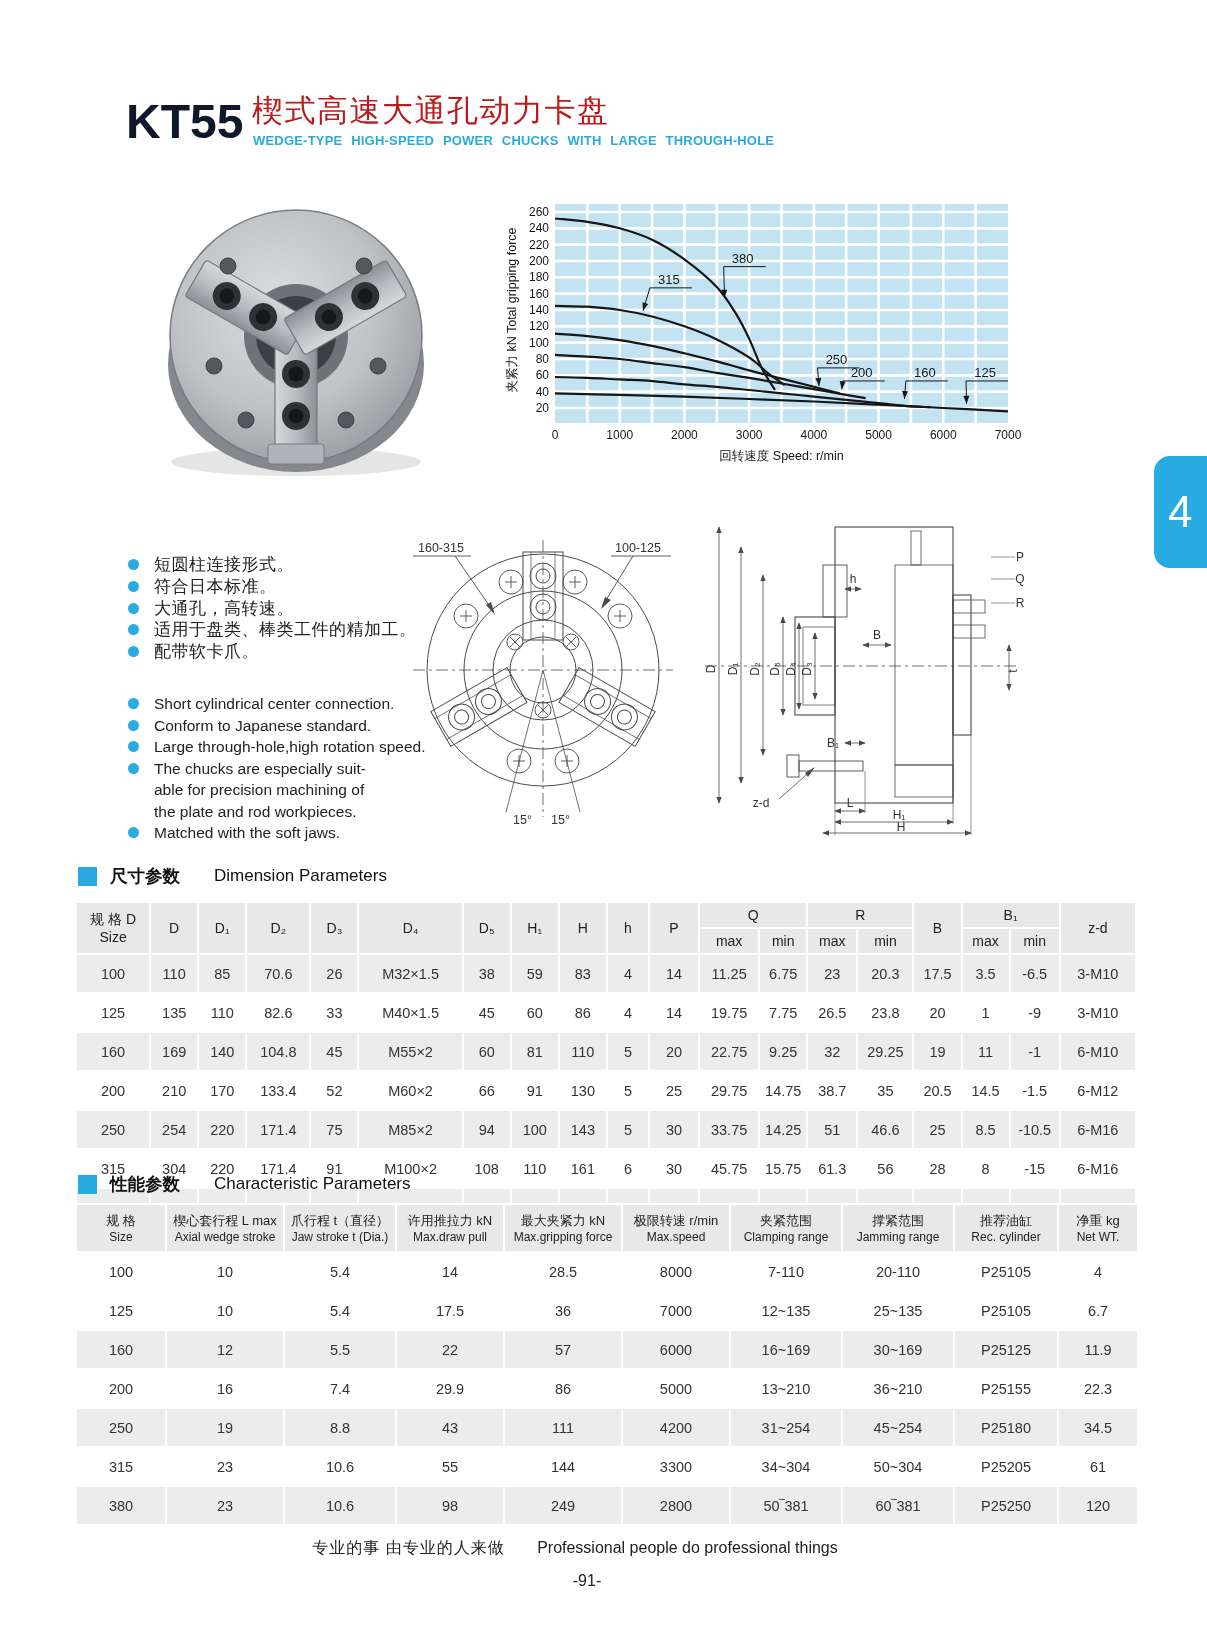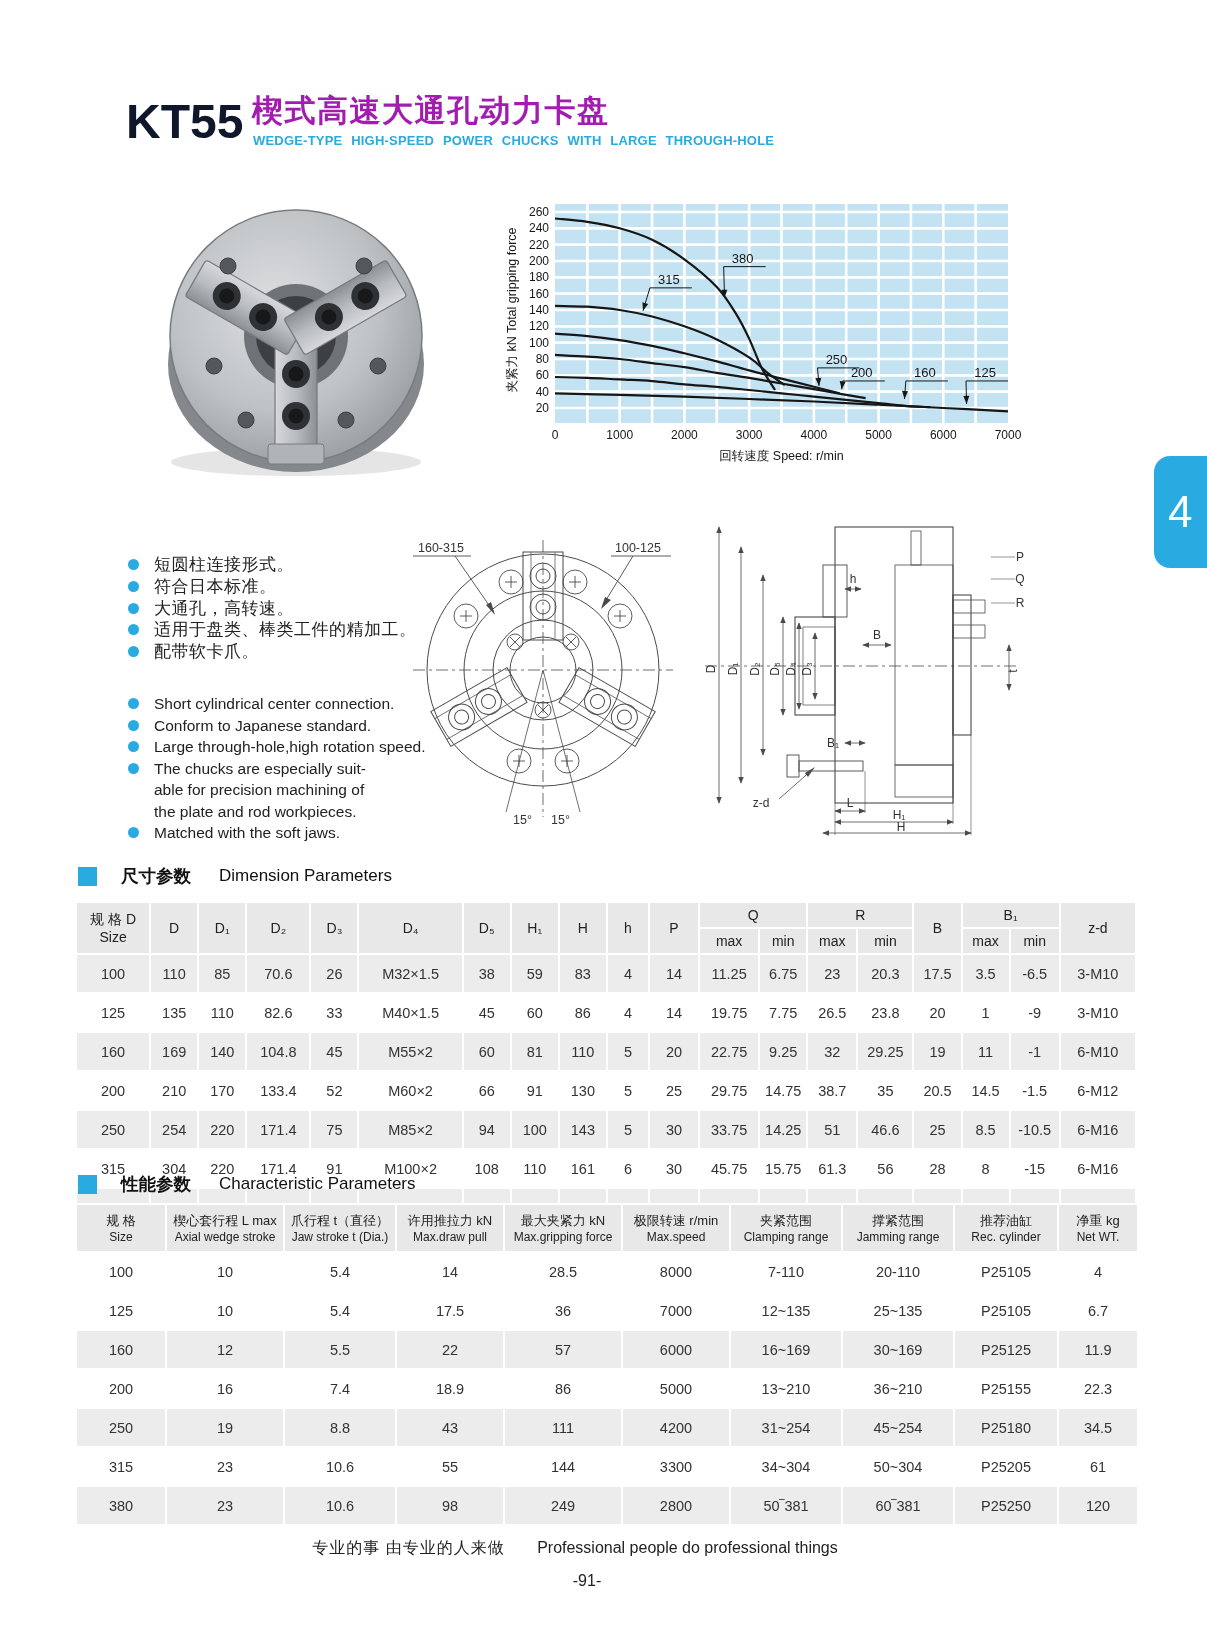--- a/index.html
+++ b/index.html
@@ -1,38 +1,38 @@
 <!DOCTYPE html>
 <html><head>
 <meta charset="utf-8">
 <style>
   html,body{margin:0;padding:0;background:#e9e9e9;}
   .page{position:relative;width:1207px;height:1649px;background:#ffffff;overflow:hidden;
         font-family:"Liberation Sans","DejaVu Sans",sans-serif;color:#222;}
   .abs{position:absolute;}
   
   .brand{left:126px;top:94px;font-size:48px;font-weight:bold;color:#0f172a;letter-spacing:0px;}
-  .title-zh{left:252px;top:90px;font-size:31px;font-weight:bold;color:#a21caf;letter-spacing:1.5px;}
+  .title-zh{left:252px;top:90px;font-size:31px;font-weight:normal;color:#b91c1c;letter-spacing:1.5px;}
   .title-en{left:253px;top:133px;font-size:13px;color:#29abe2;word-spacing:5px;letter-spacing:0.2px;font-weight:bold;}
   
   .side-tab{left:1154px;top:456px;width:70px;height:112px;background:#29abe2;border-radius:16px 0 0 16px;
             display:flex;align-items:center;color:#fff;font-size:44px;padding-left:14px;box-sizing:border-box;}
   
   .feat{left:128px;width:340px;list-style:none;margin:0;padding:0;}
   .feat-zh{top:554px;}
   .feat-en{top:693px;}
   .feat li{position:relative;padding-left:26px;}
   .feat-zh li{font-size:17px;line-height:21.8px;letter-spacing:0.5px;}
   .feat-en li{font-size:15.5px;line-height:21.5px;}
   .dot{position:absolute;left:0;top:5px;width:11px;height:11px;border-radius:50%;background:#29abe2;}
   
-  .sec-head{display:flex;align-items:center;gap:24px;}
+  .sec-head{display:flex;align-items:center;gap:13px;}
   .sec-sq{width:19px;height:19px;background:#29abe2;}
   .sec-zh{font-size:17.5px;font-weight:bold;color:#111;}
-  .sec-en{font-size:17px;color:#111;margin-left:4px;}
+  .sec-en{font-size:17px;color:#111;margin-left:21px;}
   
   table{border-collapse:collapse;table-layout:fixed;}
   th,td{border:2px solid #ffffff;text-align:center;white-space:nowrap;overflow:hidden;padding:0;}
   .dim-table th{background:#e8e8e8;font-weight:normal;font-size:14px;color:#222;height:24px;}
   .dim-table td{font-size:14.5px;color:#333;height:37px;background:#ffffff;}
   .char-table th{background:#e8e8e8;font-weight:normal;color:#222;padding:7px 1px;}
   .char-table td{font-size:14.5px;color:#333;height:37px;background:#ffffff;}
   .char-th-zh{font-size:13px;}
   .char-th-en{font-size:12px;}
   tr.alt td{background:#ececec;}
@@ -631,21 +631,21 @@
           <td>6000</td>
           <td>16~169</td>
           <td>30~169</td>
           <td>P25125</td>
           <td>11.9</td>
         </tr>
         <tr>
           <td>200</td>
           <td>16</td>
           <td>7.4</td>
-          <td>18.9</td>
+          <td>29.9</td>
           <td>86</td>
           <td>5000</td>
           <td>13~210</td>
           <td>36~210</td>
           <td>P25155</td>
           <td>22.3</td>
         </tr>
         <tr class="alt">
           <td>250</td>
           <td>19</td>

